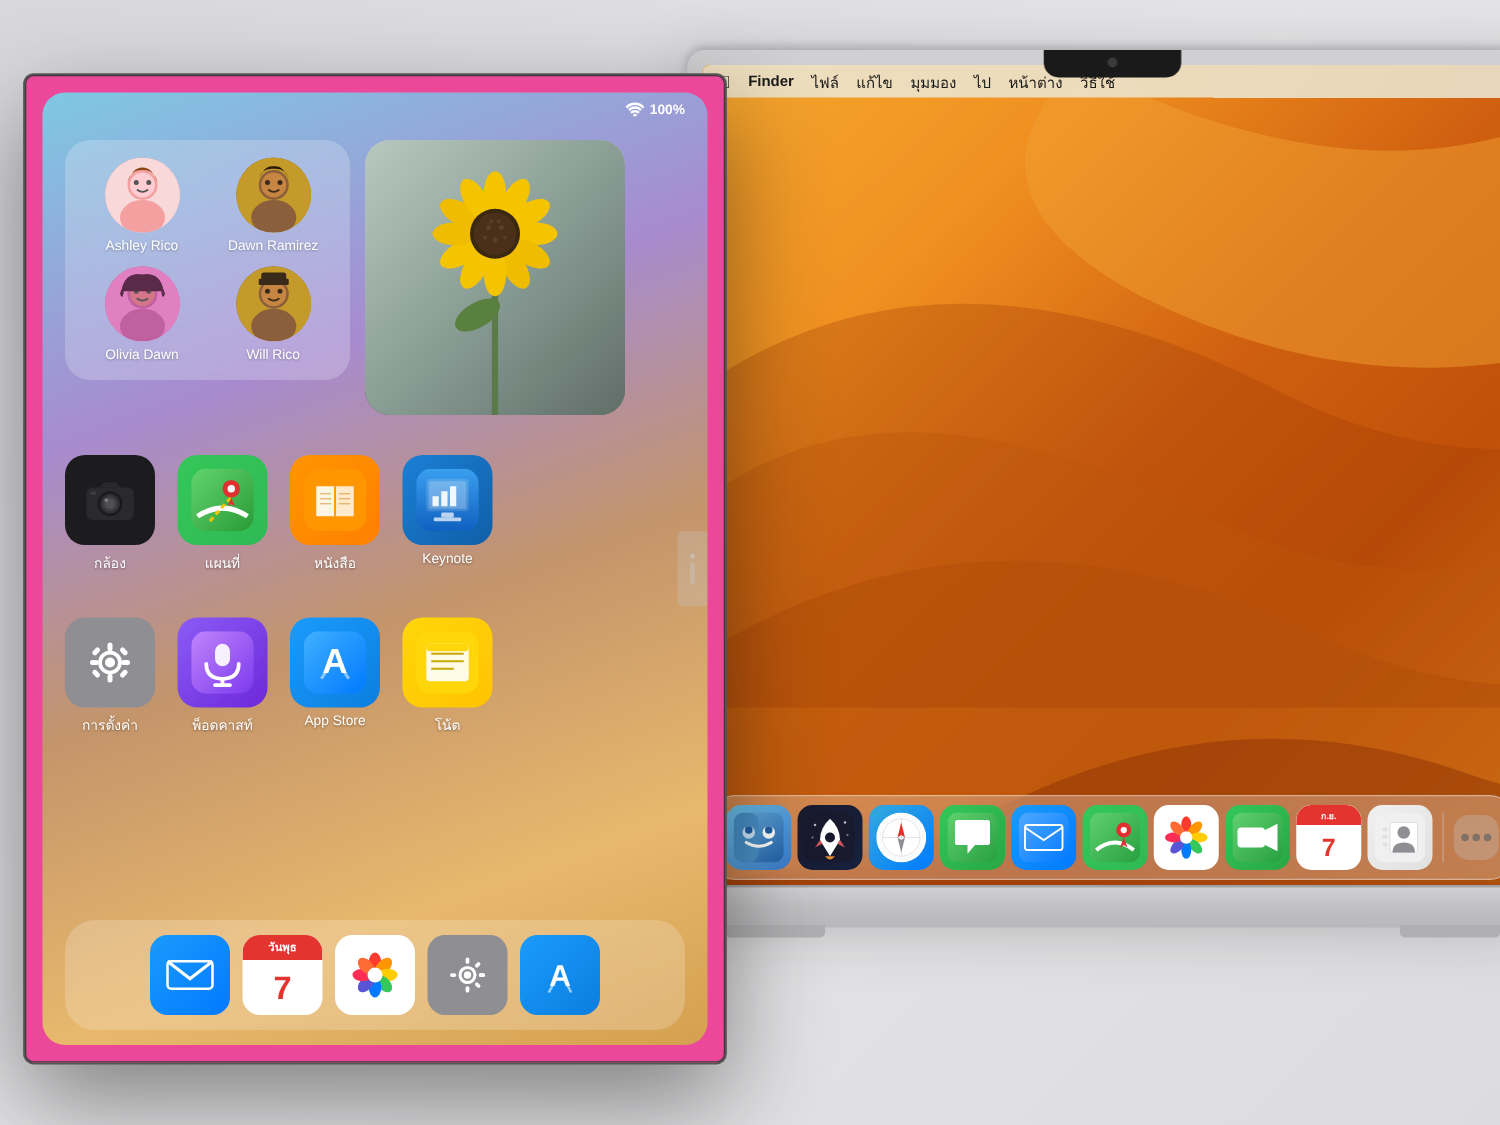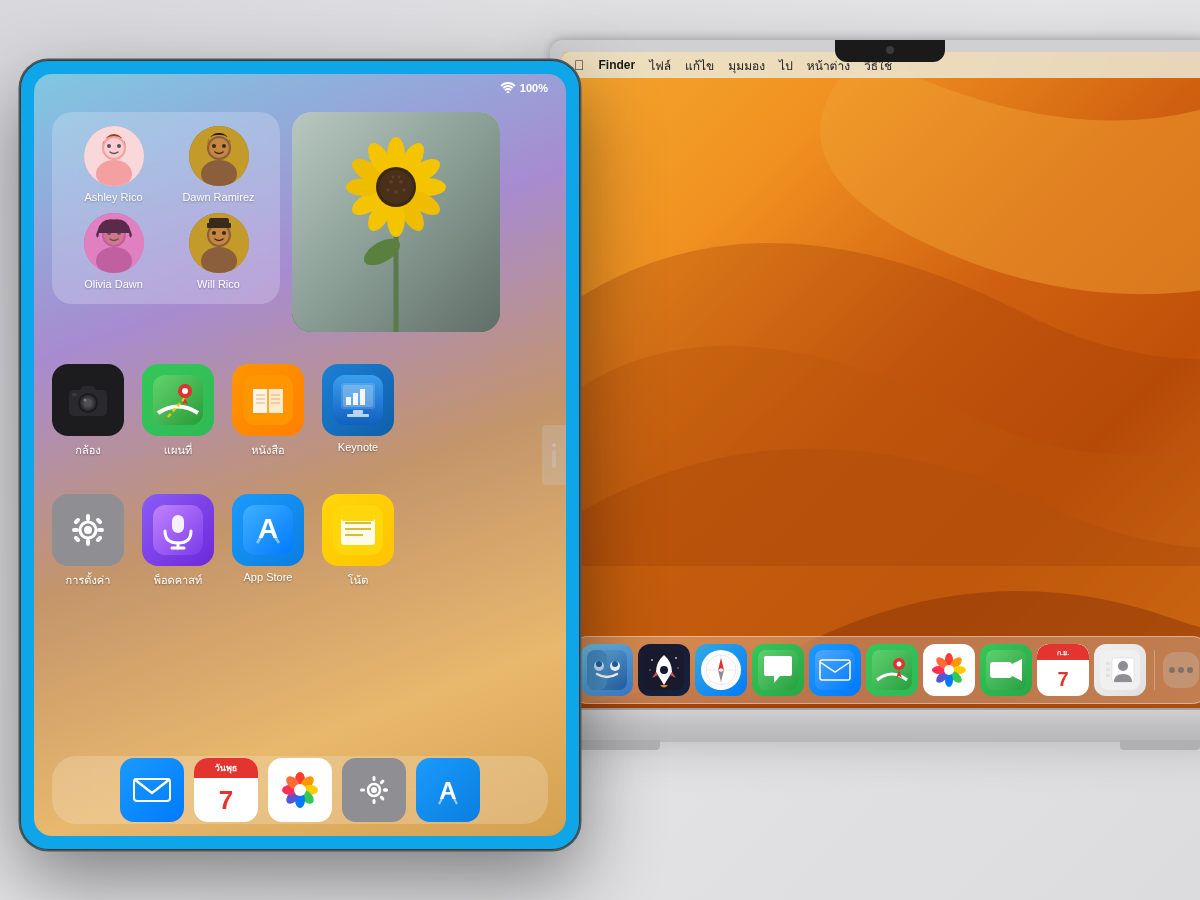--- a/index.html
+++ b/index.html
@@ -25,22 +25,22 @@
       left: 20px;
       top: 60px;
       width: 560px;
       height: 790px;
       z-index: 2;
     }
 
     .ipad-body {
       position: absolute;
       inset: 0;
-      background: #0ea5e9;
-      border-radius: 28px;
+      background: #ec4899;
+      border-radius: 7px;
       box-shadow:
         0 0 0 1.5px #555,
         0 30px 80px rgba(0,0,0,0.45),
         inset 0 0 0 1px #3a3a3a;
     }
 
     .ipad-screen {
       position: absolute;
       top: 14px;
       left: 14px;
@@ -205,21 +205,21 @@
       background: rgba(255,255,255,0.5);
     }
     .dot.active { background: white; }
 
     
     .ipad-dock {
       position: absolute;
       bottom: 12px;
       left: 18px;
       right: 18px;
-      height: 68px;
+      height: 88px;
       background: rgba(255,255,255,0.2);
       backdrop-filter: blur(20px);
       border-radius: 24px;
       display: flex;
       align-items: center;
       justify-content: center;
       gap: 10px;
       padding: 0 14px;
       z-index: 10;
     }

